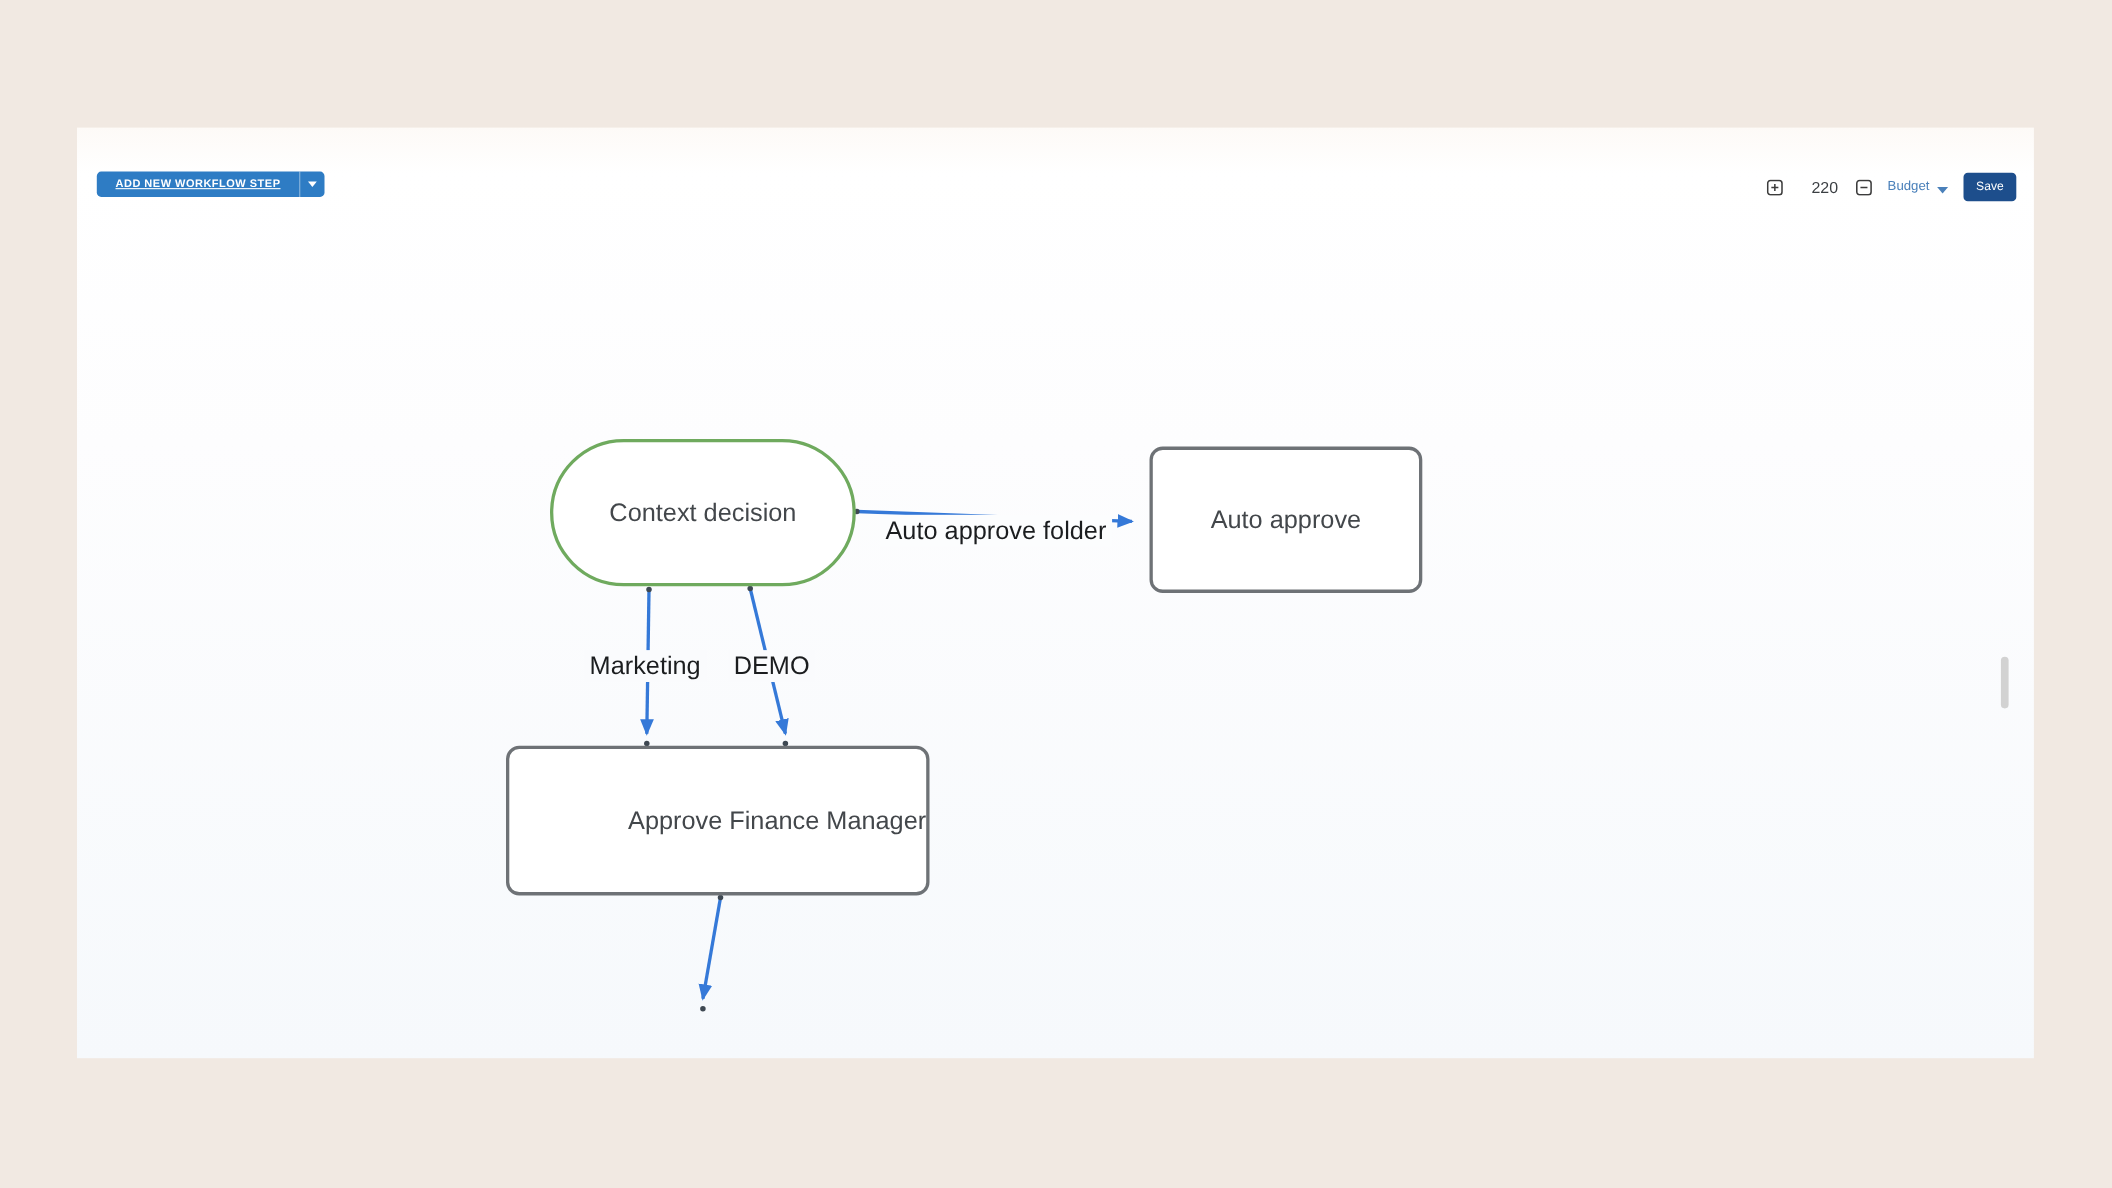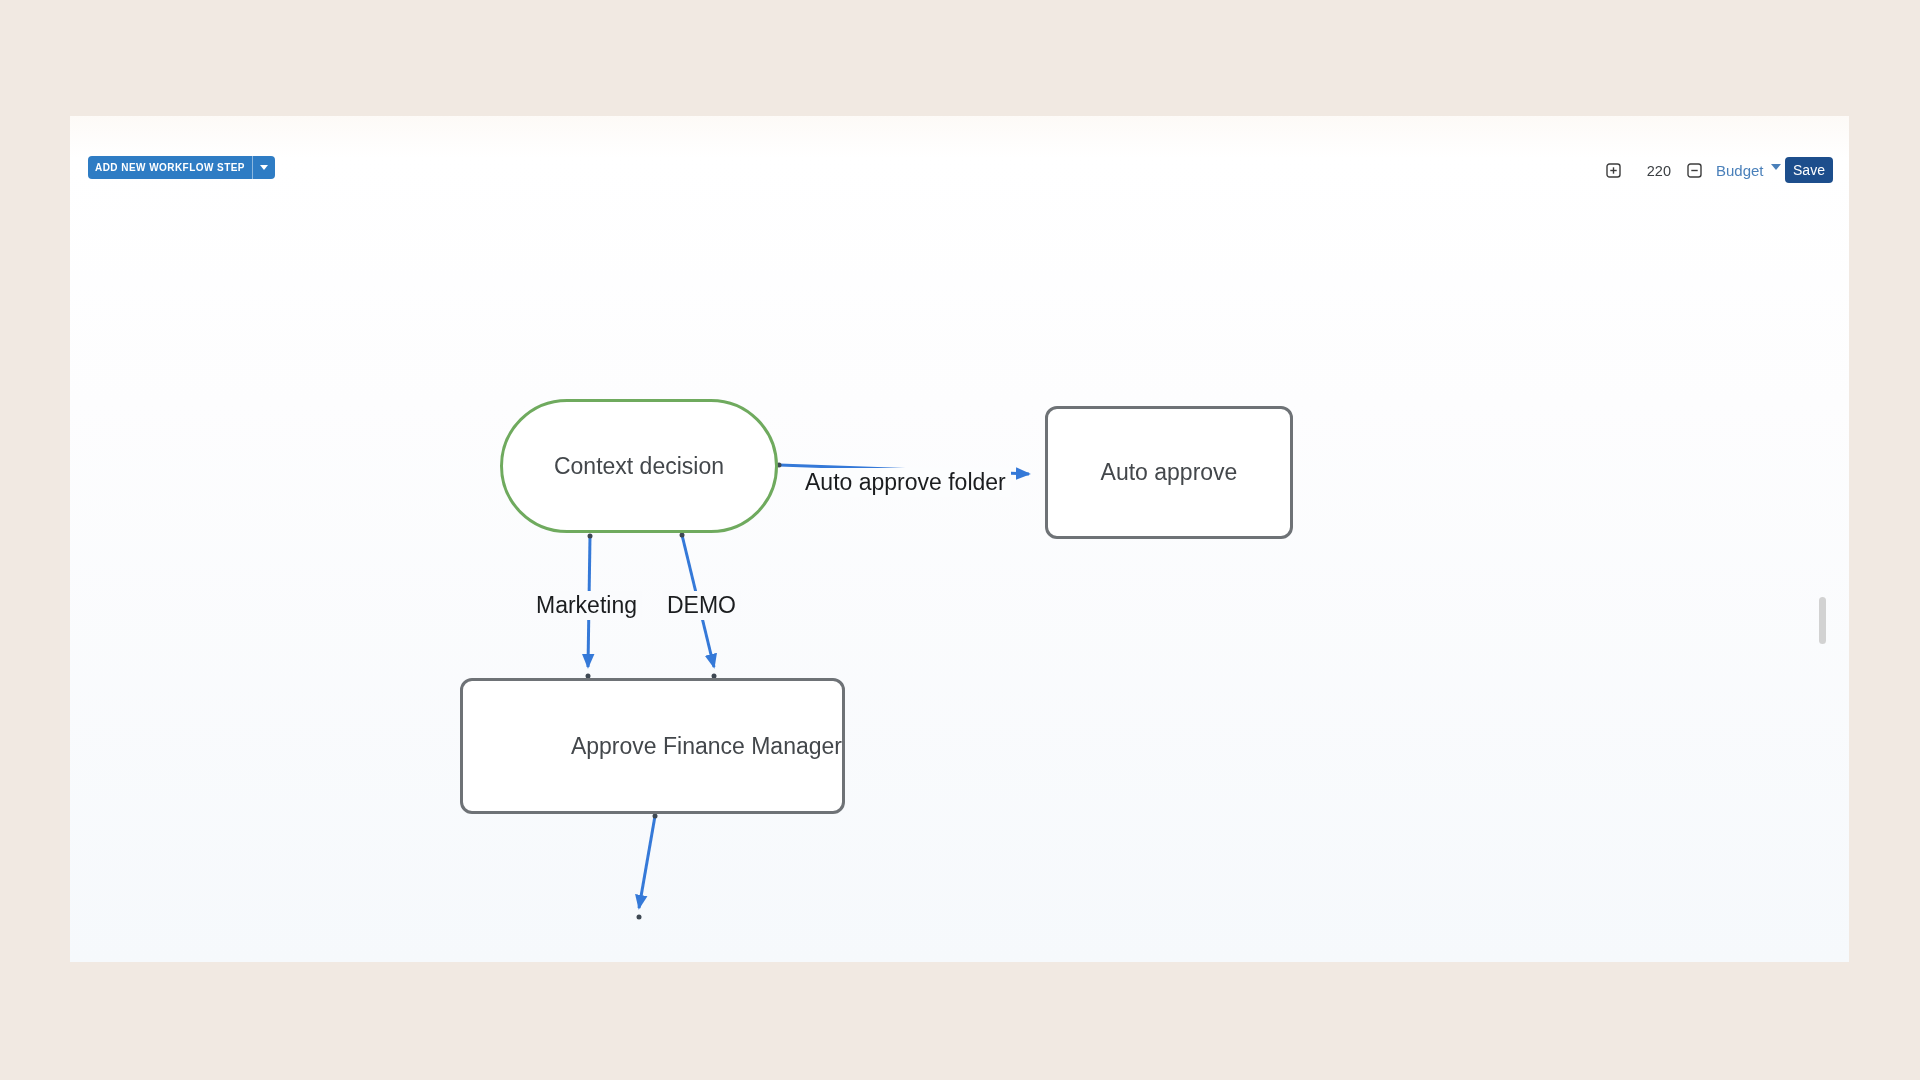--- a/index.html
+++ b/index.html
@@ -23,23 +23,24 @@
     height: 23px;
     display: flex; align-items: stretch;
     background: #2e7cc4;
     border-radius: 4px;
     color: #fff;
     cursor: pointer;
     z-index: 5;
   }
   .add-btn-main {
     display: flex; align-items: center;
-    padding: 0 7px;
+    padding: 0 17px;
     font-size: 10px; font-weight: 600; letter-spacing: .45px;
     border-right: 1px solid rgba(255,255,255,.45);
+    text-decoration: underline;
   }
   .add-btn-caret {
     width: 22px;
     display: flex; align-items: center; justify-content: center;
   }
   .caret-down {
     width: 0; height: 0;
     border-left: 4px solid transparent;
     border-right: 4px solid transparent;
     border-top: 5px solid #ffffff;
@@ -52,37 +53,37 @@
   }
   .icon-zoom-in  { left: 1606px; }
   .icon-zoom-out { left: 1687px; }
   .zoom-level {
     position: absolute; left: 1633px; top: 163px;
     width: 38px; text-align: right;
     font-size: 14.5px; color: #3a3e42;
   }
   .budget-link {
     position: absolute; left: 1716px; top: 162px;
-    font-size: 15px; color: #4a80ba;
-    display: flex; align-items: flex-start; gap: 7px;
+    font-size: 12px; color: #4a80ba;
+    display: flex; align-items: flex-end; gap: 7px;
     cursor: pointer;
   }
   .budget-caret {
     width: 0; height: 0;
     border-left: 5px solid transparent;
     border-right: 5px solid transparent;
     border-top: 6px solid #4a80ba;
     margin-top: 2px;
   }
   .save-btn {
     position: absolute; left: 1785px; top: 157px;
     width: 48px; height: 26px;
     background: #1d4e8c;
     border: none; border-radius: 4px;
-    color: #fff; font-size: 14px;
+    color: #fff; font-size: 11px;
     font-family: "Liberation Sans", sans-serif;
     display: flex; align-items: center; justify-content: center;
     cursor: pointer;
   }
   
   .node {
     position: absolute;
     background: #ffffff;
     border: 3px solid #6e7276;
     border-radius: 12px;

